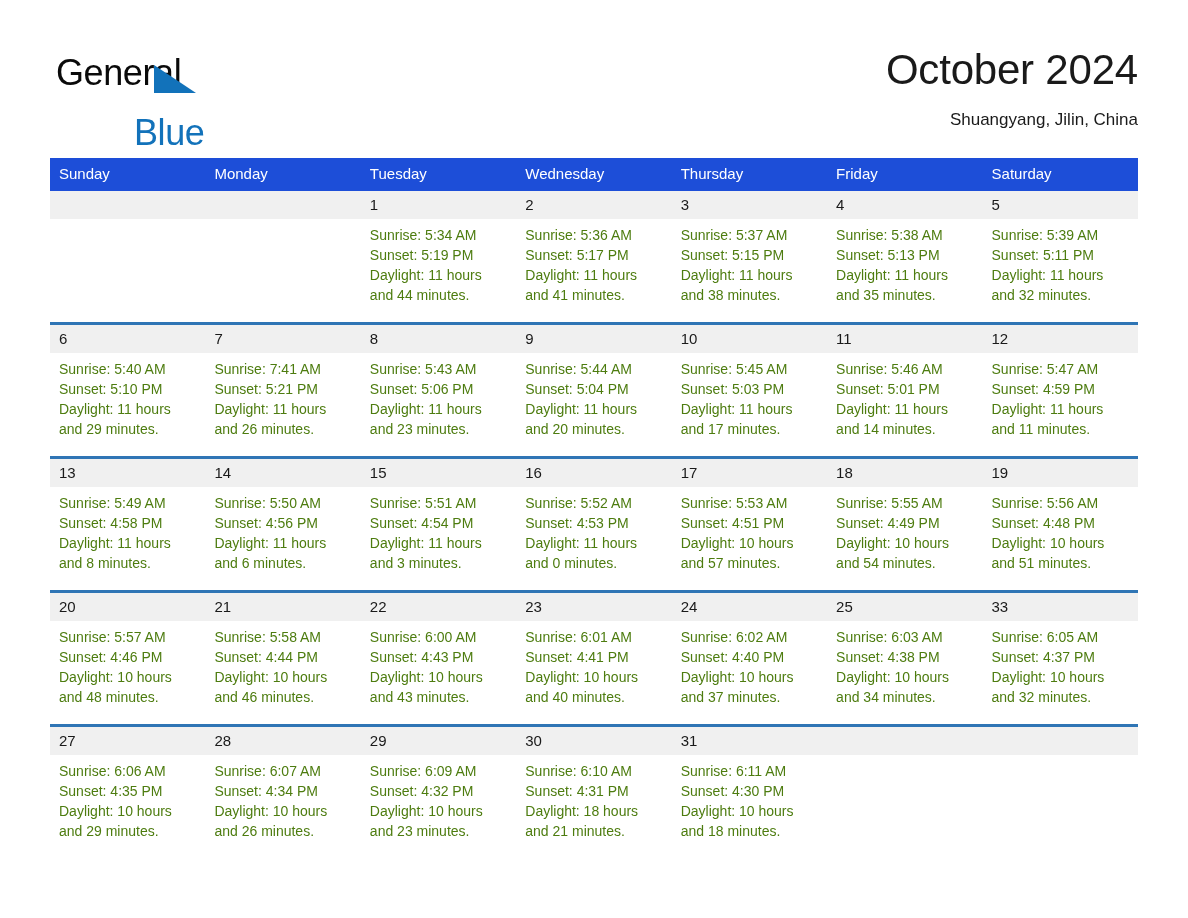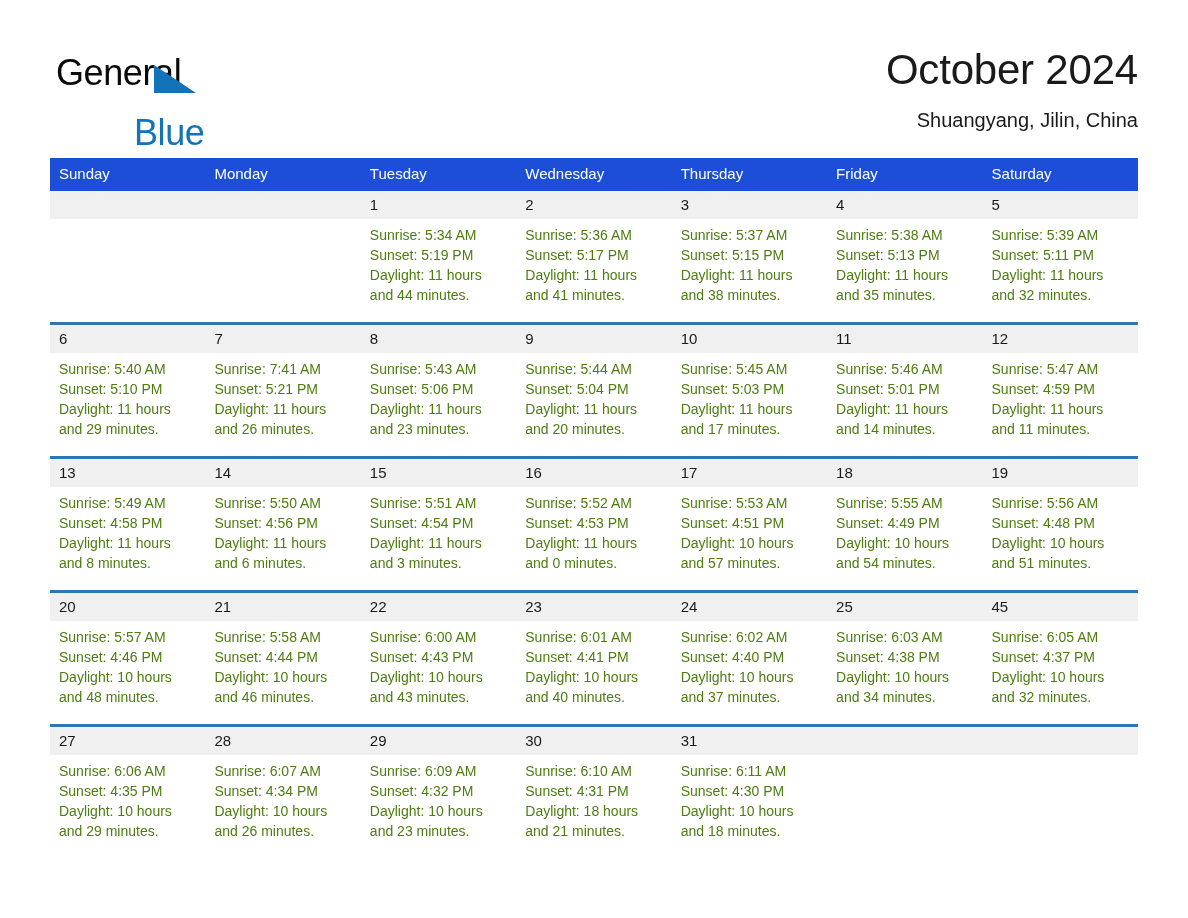--- a/index.html
+++ b/index.html
@@ -74,21 +74,21 @@
   }
   .cal-title {
     font-size: 42px;
     color: #1a1a1a;
     line-height: 52px;
     font-weight: normal;
     margin: 0;
     letter-spacing: -0.2px;
   }
   .cal-subtitle {
-    font-size: 20px;
+    font-size: 17px;
     color: #1a1a1a;
     line-height: 32px;
     margin: 8px 0 10px 0;
     font-weight: normal;
   }
 
   
   .calendar {
     position: absolute;
     left: 50px;
@@ -445,21 +445,21 @@
               <div class="daynum">25</div>
               <div class="info">
                 <div>Sunrise: 6:03 AM</div>
                 <div>Sunset: 4:38 PM</div>
                 <div class="daylight">Daylight: 10 hours and 34 minutes.</div>
               </div>
             </div>
           </td>
           <td>
             <div class="cell">
-              <div class="daynum">45</div>
+              <div class="daynum">33</div>
               <div class="info">
                 <div>Sunrise: 6:05 AM</div>
                 <div>Sunset: 4:37 PM</div>
                 <div class="daylight">Daylight: 10 hours and 32 minutes.</div>
               </div>
             </div>
           </td>
         </tr>
         <tr class="week-row">
           <td>

